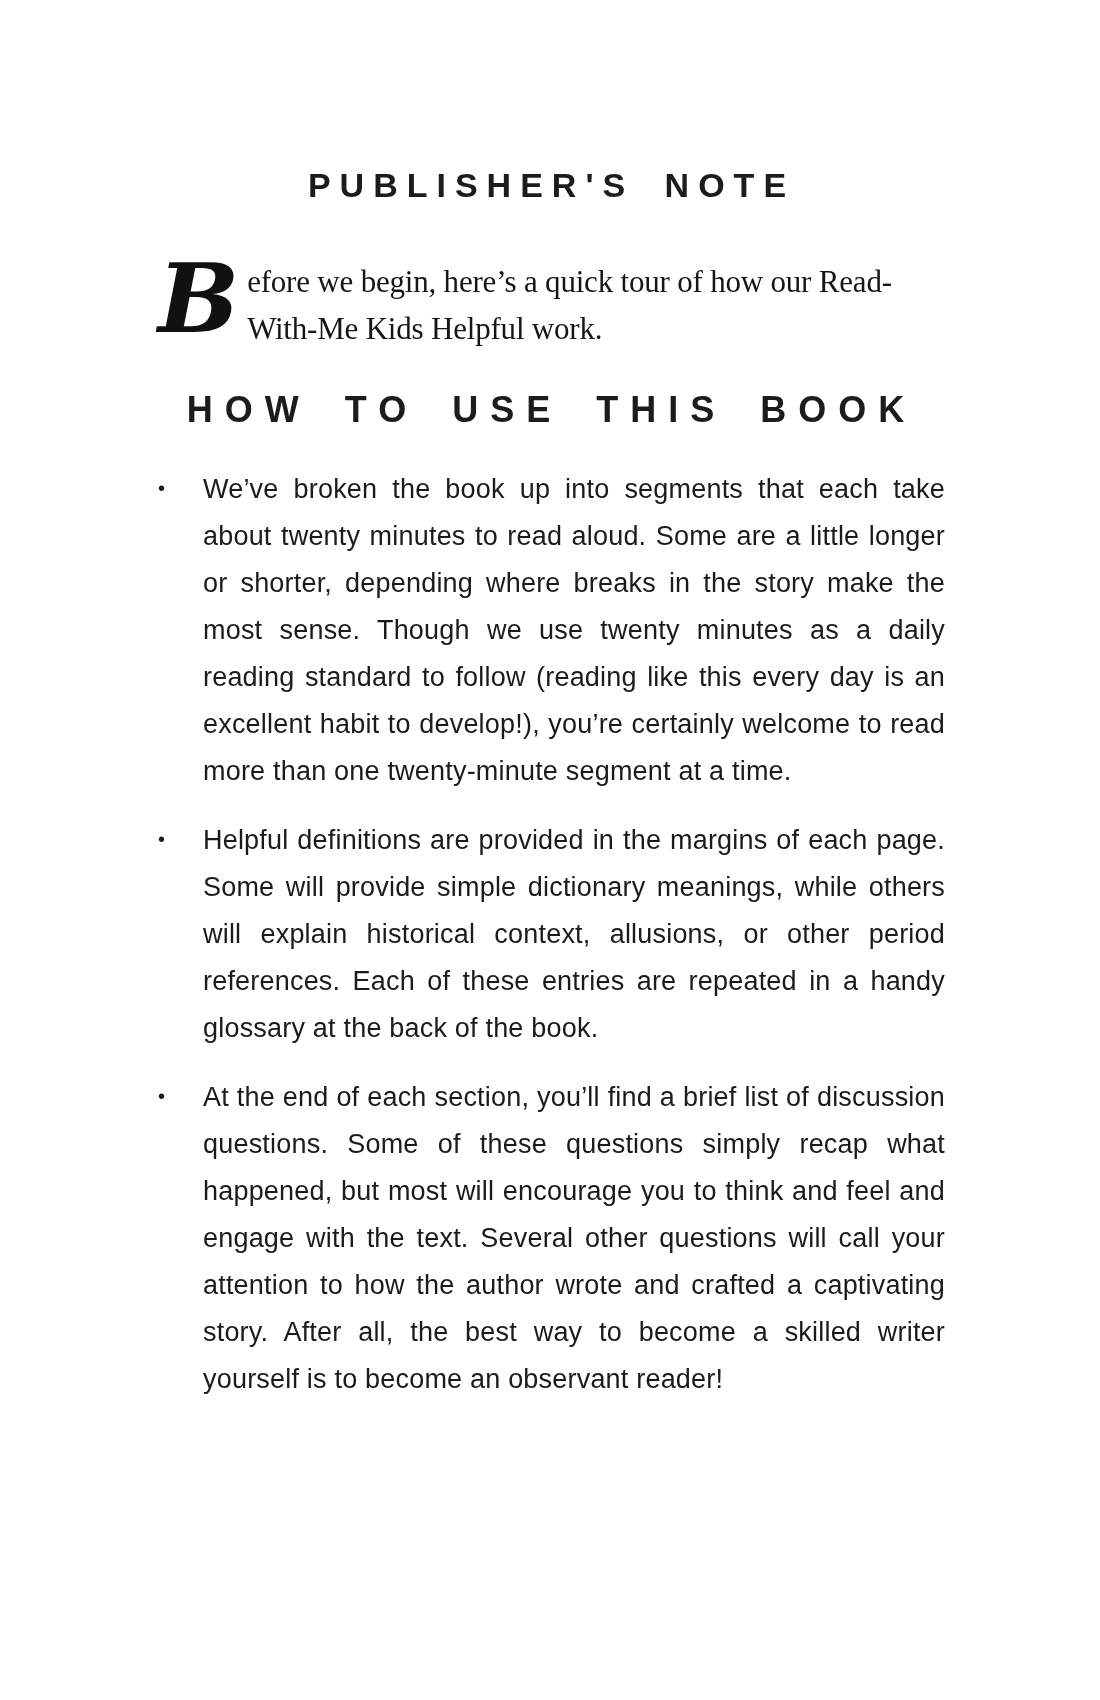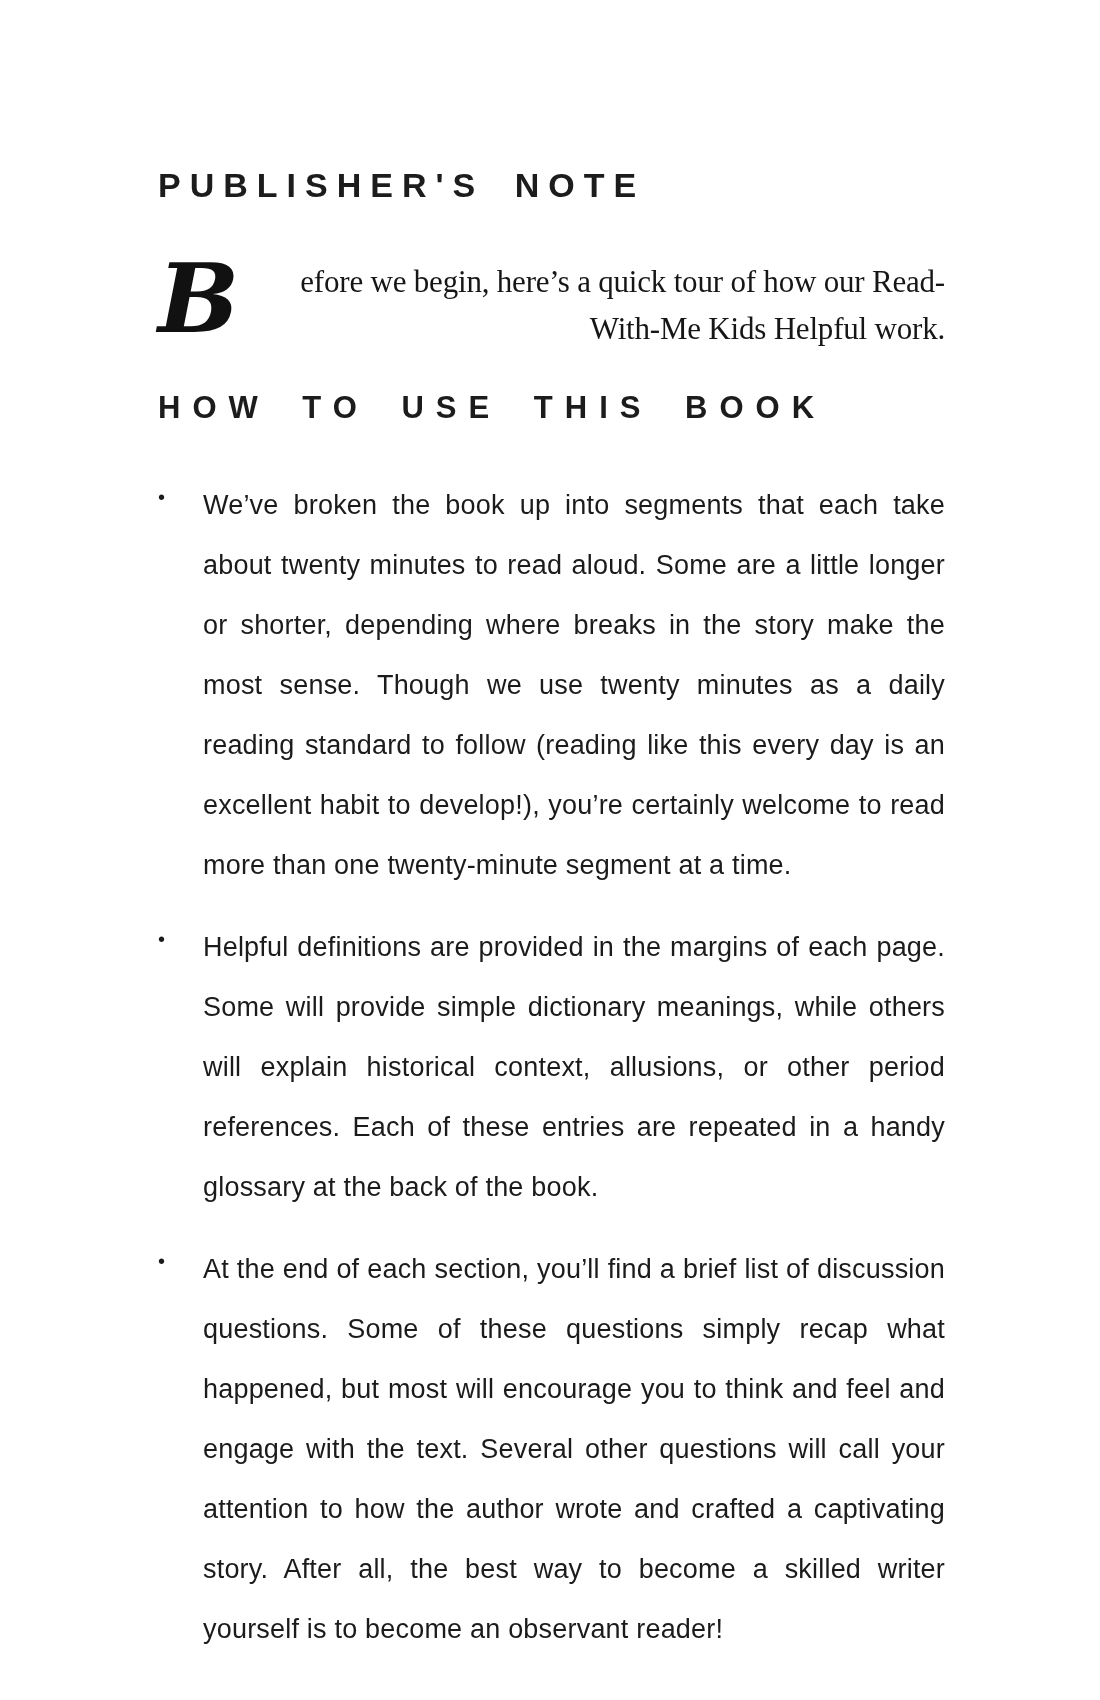--- a/index.html
+++ b/index.html
@@ -16,48 +16,48 @@
     overflow: hidden;
   }
   .column {
     margin-left: 158px;
     width: 787px;
   }
   .display-heading {
     font-family: "Liberation Sans", sans-serif;
     font-weight: 700;
     color: #1c1c1c;
+    text-align: center;
     line-height: 1;
     margin: 0;
   }
   .title {
     padding-top: 168px;
     font-size: 34px;
     letter-spacing: 9px;
     word-spacing: 12px;
     margin-bottom: 56px;
   }
   .section-heading {
-    font-size: 31px;
+    font-size: 36px;
     letter-spacing: 12px;
     word-spacing: 12px;
-    margin-bottom: 52px;
+    margin-bottom: 38px;
   }
   .intro {
     font-family: "Liberation Serif", serif;
     font-size: 31px;
     line-height: 47px;
     color: #161616;
     margin: 0 0 40px 0;
   }
   .intro-line {
     display: block;
     white-space: nowrap;
     letter-spacing: -0.2px;
-    text-align: right;
   }
   .dropcap {
     float: left;
     font-family: "DejaVu Serif", serif;
     font-style: italic;
     font-weight: 700;
     font-size: 96px;
     line-height: 0.82;
     margin: 2px 8px 0 0;
     color: #111111;
@@ -76,21 +76,21 @@
   .bullet-marker {
     flex: 0 0 45px;
     width: 45px;
     font-size: 20px;
     line-height: 44px;
     color: #1a1a1a;
   }
   .bullet-text {
     flex: 1 1 auto;
     font-size: 27px;
-    line-height: 60px;
+    line-height: 47px;
     letter-spacing: 0.2px;
     color: #1b1b1b;
     text-align: justify;
     text-justify: inter-word;
   }
 </style>
 </head>
 <body>
 
 <div class="page">

